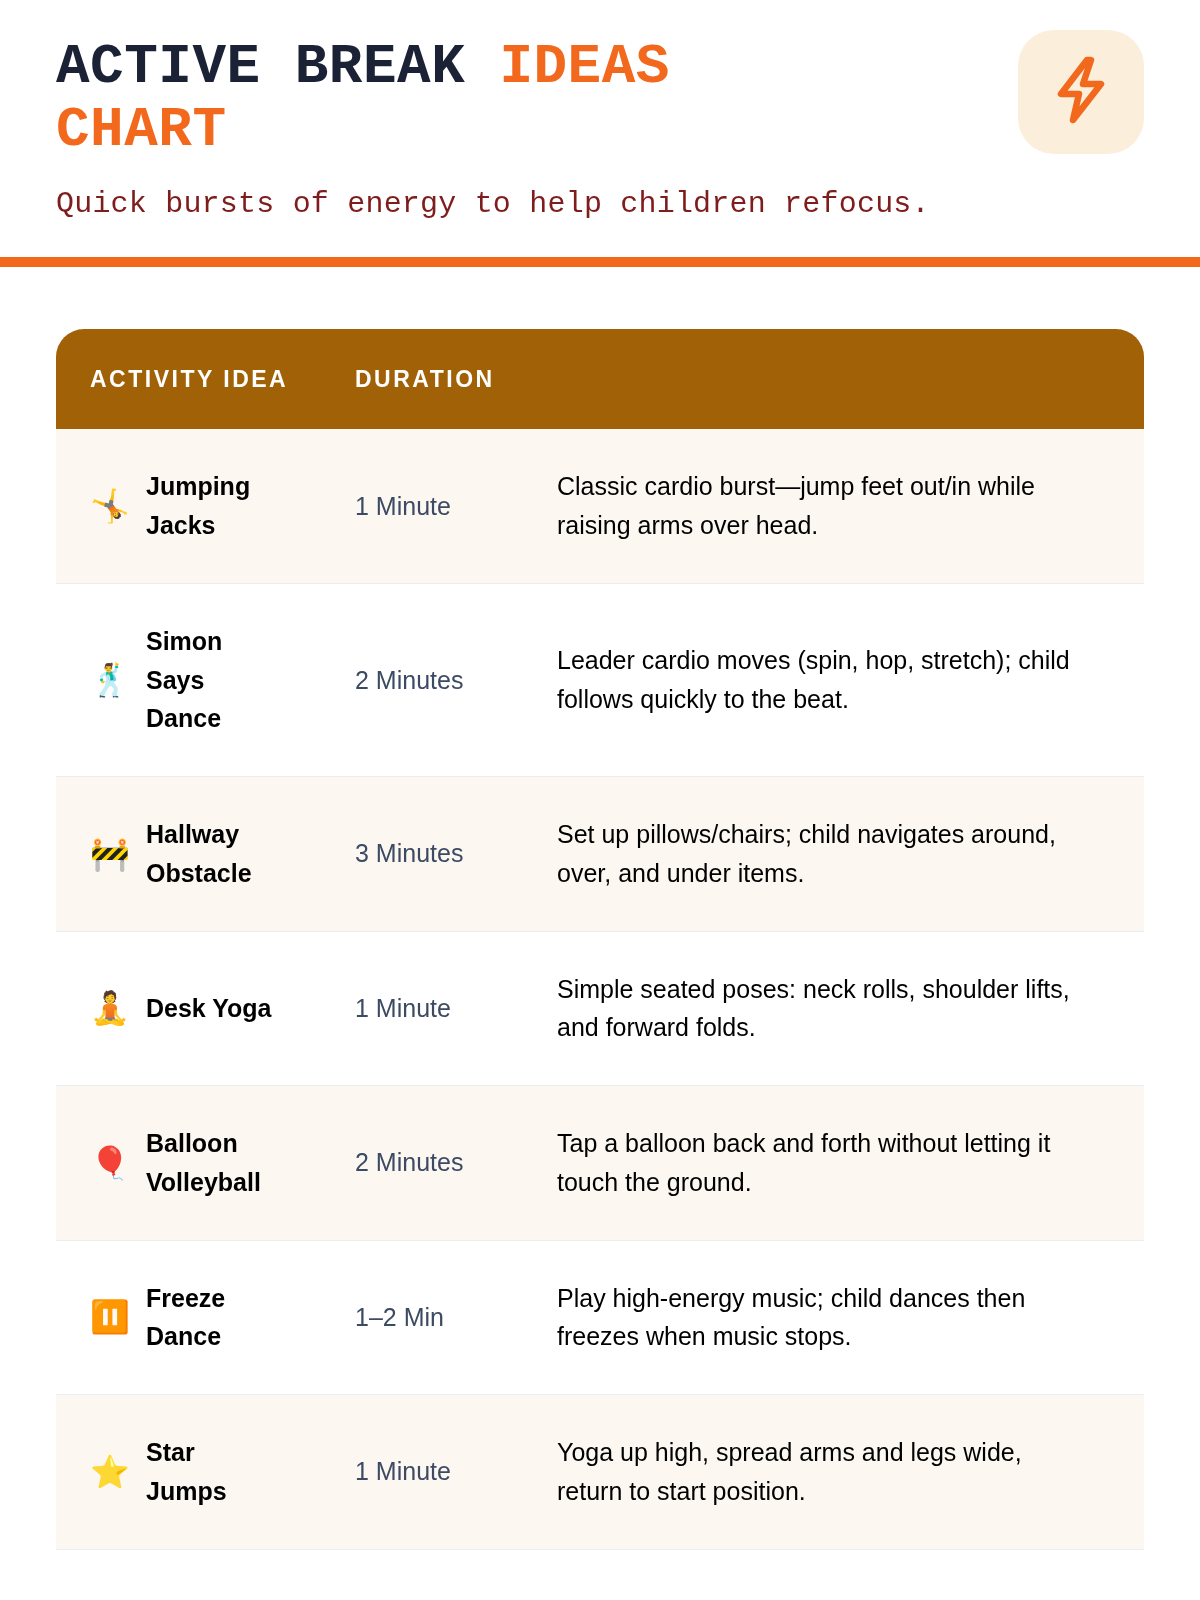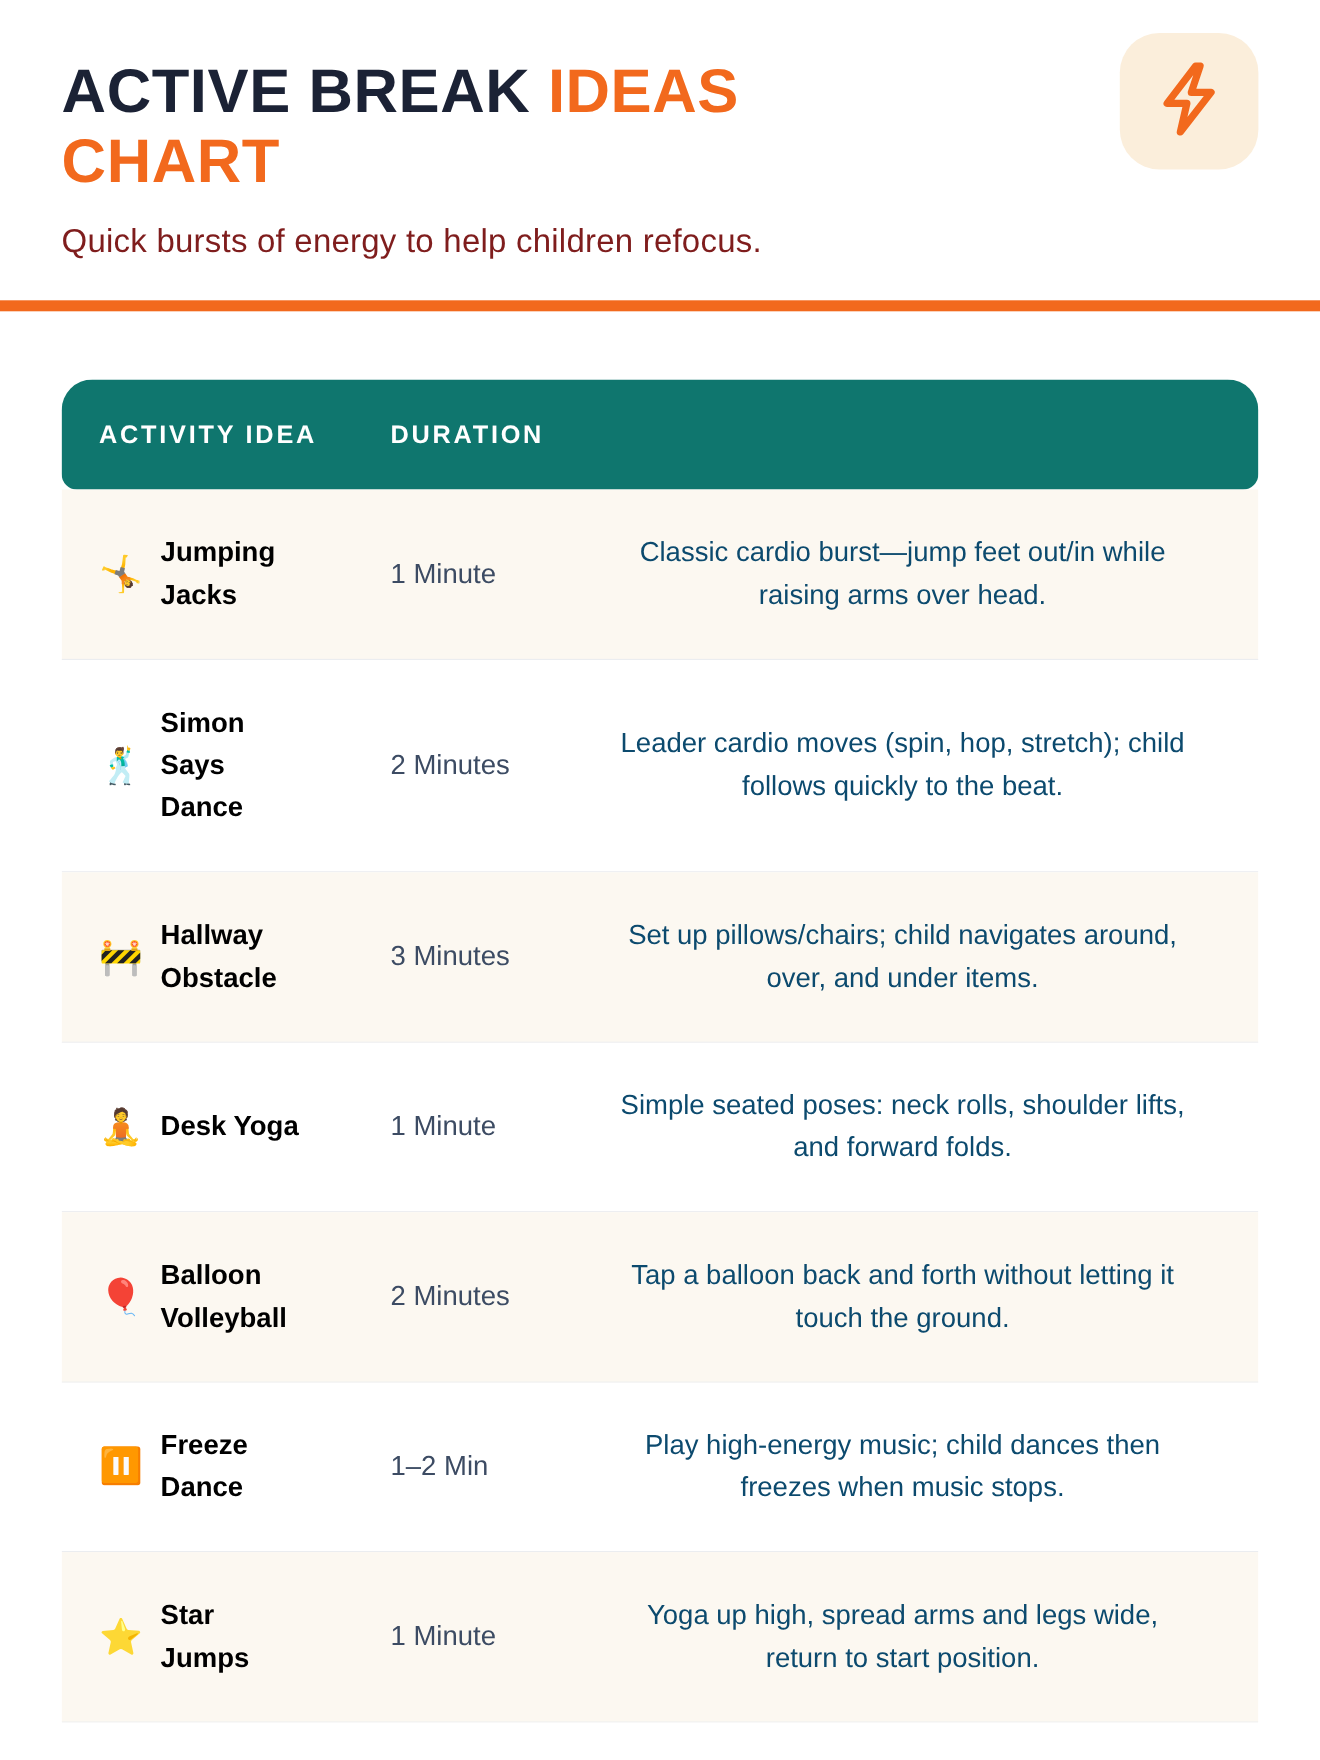--- a/index.html
+++ b/index.html
@@ -9,22 +9,23 @@
     color:#1b2235;
   }
   .page {
     width:1200px; height:1600px;
     background:#ffffff;
     overflow:hidden;
     position:relative;
   }
   
   .header {
-    padding:52px 56px 0 56px;
+    padding:36px 56px 0 56px;
     position:relative;
+    font-family:Liberation Mono, monospace;
   }
   .title {
     font-size:56px;
     font-weight:800;
     line-height:1.12;
     letter-spacing:0.5px;
     max-width:780px;
     color:#1b2235;
   }
   .title .accent { color:#f2691d; }
@@ -53,25 +54,24 @@
     margin:62px 56px 0 56px;
     border-radius:28px 28px 0 0;
     overflow:hidden;
   }
   .thead, .trow {
     display:grid;
     grid-template-columns:265px 202px 1fr;
     padding:0 34px;
   }
   .thead {
-    background:#0f766e;
+    background:#a16207;
     height:100px;
     align-items:center;
     color:#ffffff;
-    border-radius:14px;
   }
   .th {
     font-size:23px;
     font-weight:700;
     letter-spacing:2.5px;
   }
   .trow {
     background:#ffffff;
     border-bottom:1px solid #ebedf0;
     align-items:center;
@@ -96,24 +96,23 @@
     color:#000000;
     line-height:1.55;
     max-width:130px;
   }
   .c-duration {
     font-size:25px;
     color:#3c4b63;
   }
   .c-desc {
     font-size:25px;
-    color:#0c4a6e;
+    color:#000000;
     line-height:1.55;
     padding-right:26px;
-    text-align:center;
   }
 </style>
 </head>
 <body>
 
 <div class="page">
 
   <div class="header">
     <div class="title"><span>ACTIVE BREAK </span><span class="accent">IDEAS CHART</span></div>
     <div class="subtitle">Quick bursts of energy to help children refocus.</div>

